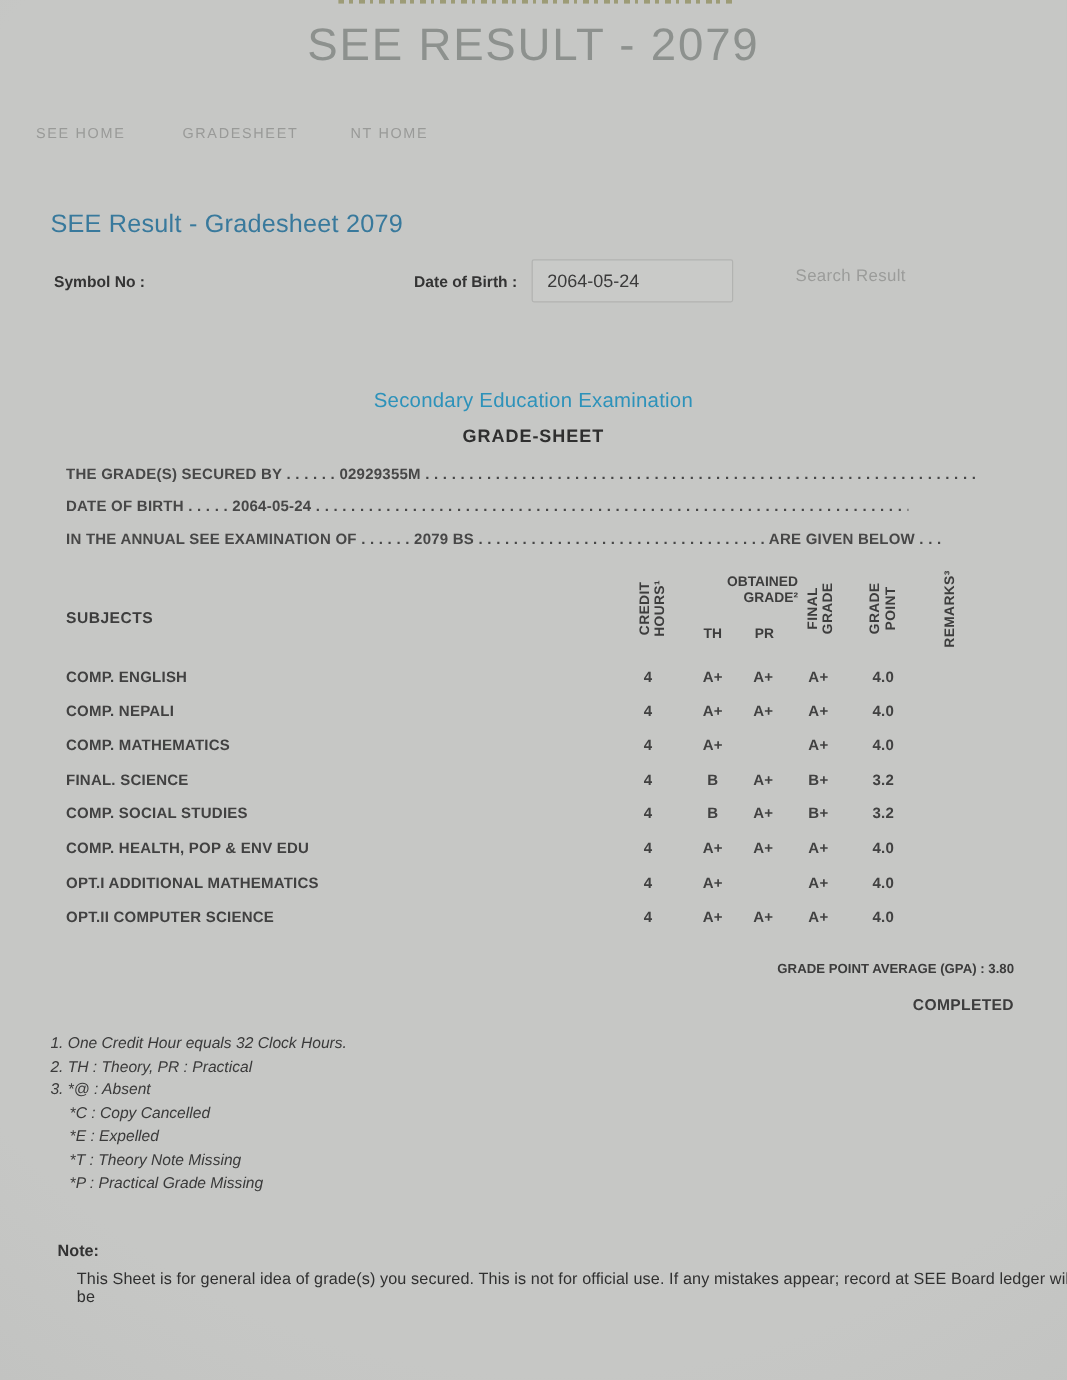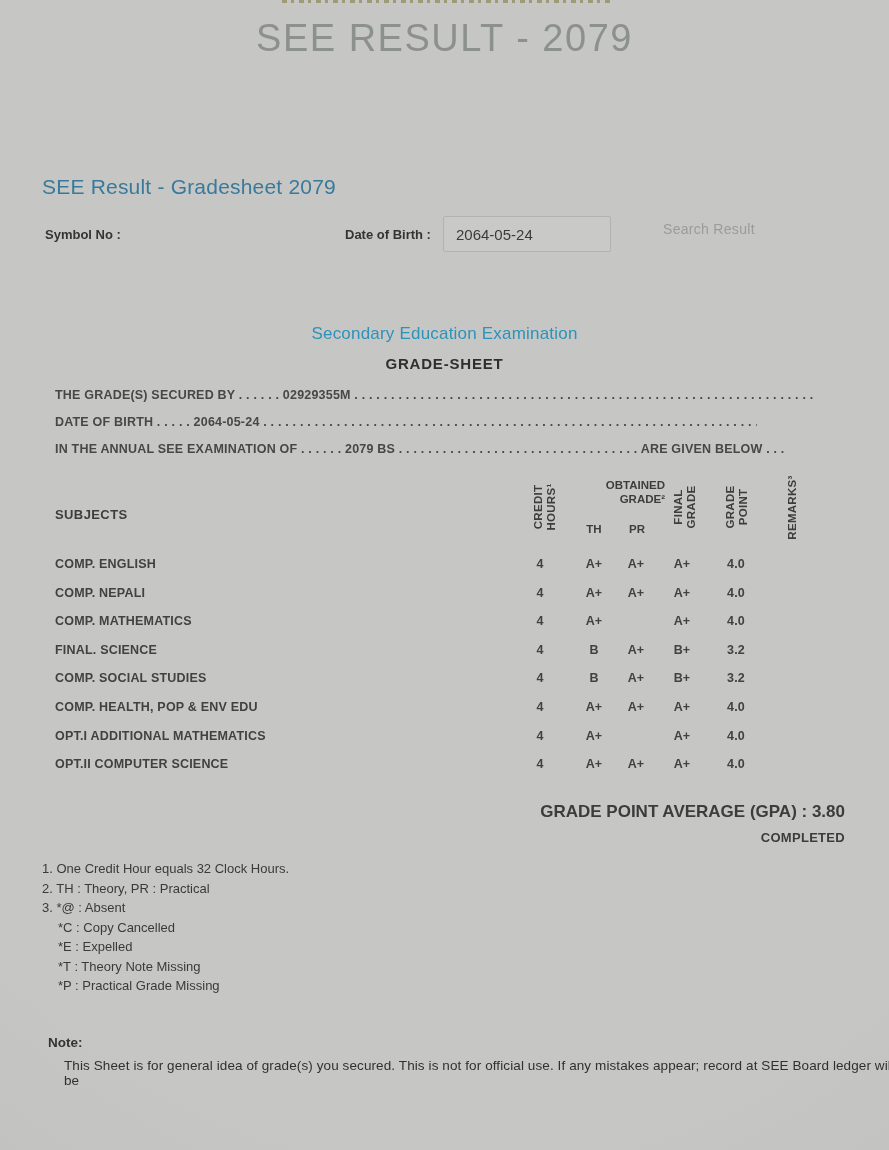--- a/index.html
+++ b/index.html
@@ -96,43 +96,48 @@
   .rows { position:absolute; left:0; top:551px; width:889px; }
   .trow { position:relative; height:28.6px; }
   .trow span { position:absolute; top:6px; font-size:12.5px; font-weight:600; color:#414141; letter-spacing:.2px; }
   .c-sub    { left:55px; }
   .c-credit { left:520px; width:40px; text-align:center; }
   .c-th     { left:574px; width:40px; text-align:center; }
   .c-pr     { left:616px; width:40px; text-align:center; }
   .c-final  { left:662px; width:40px; text-align:center; }
   .c-point  { left:714px; width:44px; text-align:center; }
   .c-rem    { left:775px; width:40px; text-align:center; }
-  .gpa-line   { position:absolute; right:44px; top:802px; font-size:17px; font-weight:600; color:#3c3c3c; }
+  .gpa-line   { position:absolute; right:44px; top:802px; font-size:11px; font-weight:600; color:#3c3c3c; }
   .status-line{ position:absolute; right:44px; top:830px; font-size:13px; font-weight:600; color:#3c3c3c; letter-spacing:.3px; }
   .footnotes { position:absolute; left:42px; top:859px; }
-  .footnotes div { font-size:13px; font-weight:500; color:#3a3a3a; line-height:19.5px; }
+  .footnotes div { font-size:13px; font-weight:500; color:#3a3a3a; line-height:19.5px;font-style:italic; }
   .footnotes div.indent { padding-left:16px; }
   .note-label {
     position:absolute; left:48px; top:1035px;
     font-size:13.5px; font-weight:600; color:#333333;
   }
   .note-text {
     position:absolute; left:44px; top:1058px; width:830px;
     font-size:13.5px; font-weight:500; color:#303030; letter-spacing:.1px;margin-left:20px;
   }
 </style>
 </head>
 <body>
 
 <div id="stage">
 
   <div class="top-crop"></div>
 
   <div class="page-title">SEE RESULT - 2079</div>
 
+  <div class="nav">
+    <a>SEE HOME</a>
+    <a>GRADESHEET</a>
+    <a>NT HOME</a>
+  </div>
 
   <div class="section-title">SEE Result - Gradesheet 2079</div>
 
   <label class="form-label lbl-symbol">Symbol No :</label>
   <label class="form-label lbl-dob">Date of Birth :</label>
   <input class="txt-input inp-dob" type="text" value="2064-05-24" style="">
   <button class="search-btn">Search Result</button>
 
   <div class="exam-title">Secondary Education Examination</div>
   <div class="sheet-title">GRADE-SHEET</div>

